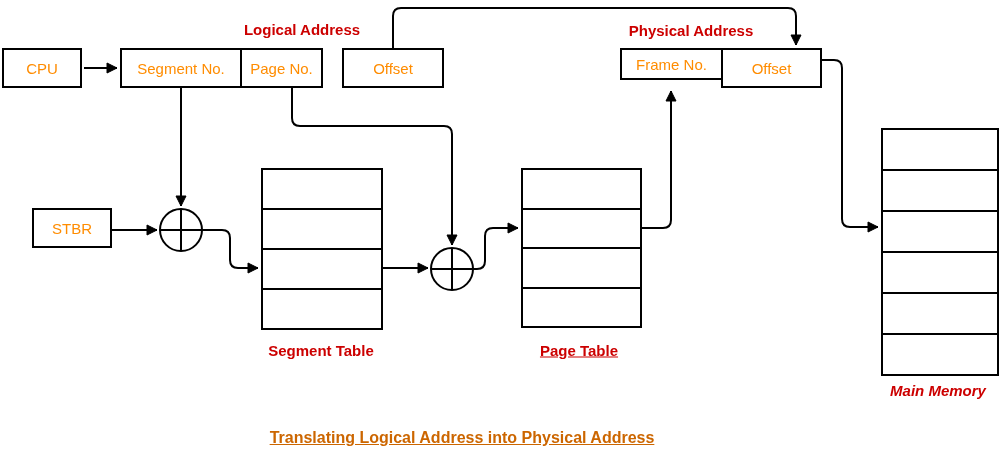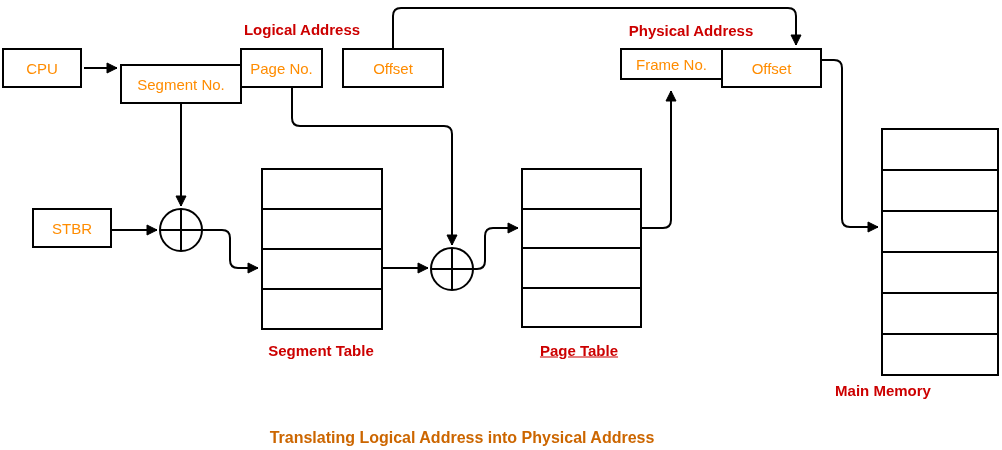--- a/index.html
+++ b/index.html
@@ -87,21 +87,21 @@
       <circle cx="452" cy="269" r="21"></circle>
       <line x1="452" y1="248" x2="452" y2="290"></line>
       <line x1="431" y1="269" x2="473" y2="269"></line>
     </g>
   </svg>
 
   <div class="node" style="left:2px; top:48px; width:80px; height:40px;">CPU</div>
   <div class="node" style="left:32px; top:208px; width:80px; height:40px;">STBR</div>
 
   <div class="lbl red" style="left:283px; top:29px;margin-left:19px;">Logical Address</div>
-  <div class="node" style="left:120px; top:64px; width:122px; height:40px;">Segment No.</div>
+  <div class="node" style="left:120px; top:48px; width:122px; height:40px;">Segment No.</div>
   <div class="node" style="left:240px; top:48px; width:83px; height:40px;">Page No.</div>
   <div class="node" style="left:342px; top:48px; width:102px; height:40px;">Offset</div>
 
   <div class="lbl red" style="left:691px; top:30px;">Physical Address</div>
   <div class="node" style="left:620px; top:48px; width:103px; height:32px;">Frame No.</div>
   <div class="node" style="left:721px; top:48px; width:101px; height:40px;">Offset</div>
 
   <div class="table" style="left:261px; top:168px; width:122px; height:162px;">
       <div class="trow"></div>
       <div class="trow"></div>
@@ -119,16 +119,16 @@
   <div class="lbl red" style="left:579px; top:350px;text-decoration:underline;">Page Table</div>
 
   <div class="table" style="left:881px; top:128px; width:118px; height:248px;">
       <div class="trow"></div>
       <div class="trow"></div>
       <div class="trow"></div>
       <div class="trow"></div>
       <div class="trow"></div>
       <div class="trow"></div>
     </div>
-  <div class="lbl red" style="left:883px; top:390px;">Main Memory</div>
+  <div class="lbl red" style="left:938px; top:390px;font-style:italic;">Main Memory</div>
 
-  <div class="lbl title" style="left:462px; top:438px;">Translating Logical Address into Physical Address</div>
+  <div class="lbl title" style="left:462px; top:438px;text-decoration:underline;">Translating Logical Address into Physical Address</div>
 </div>
 
 </body></html>

